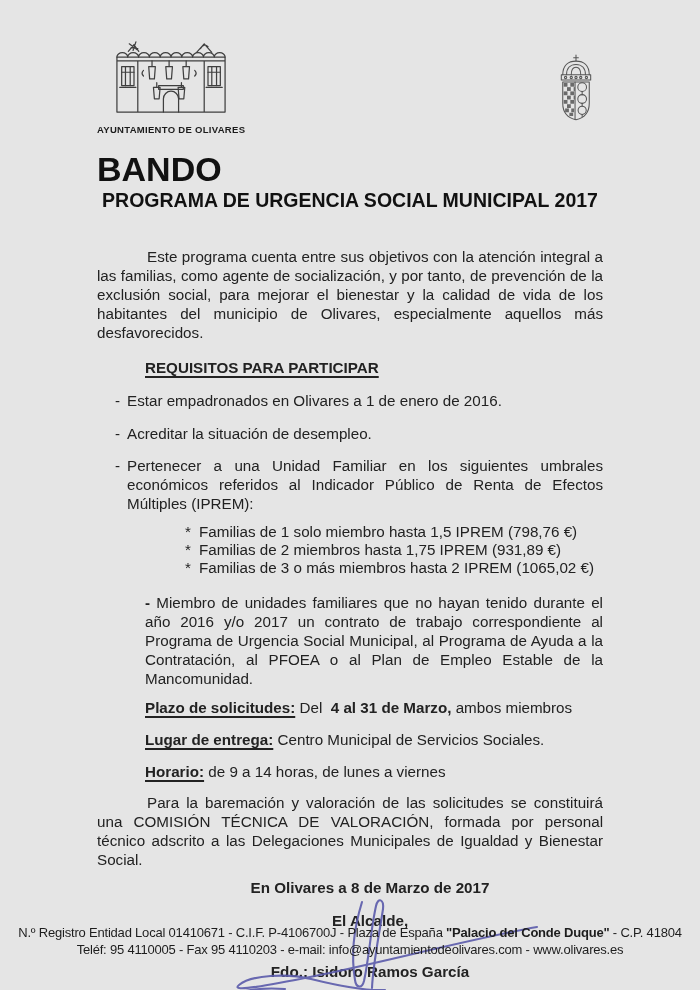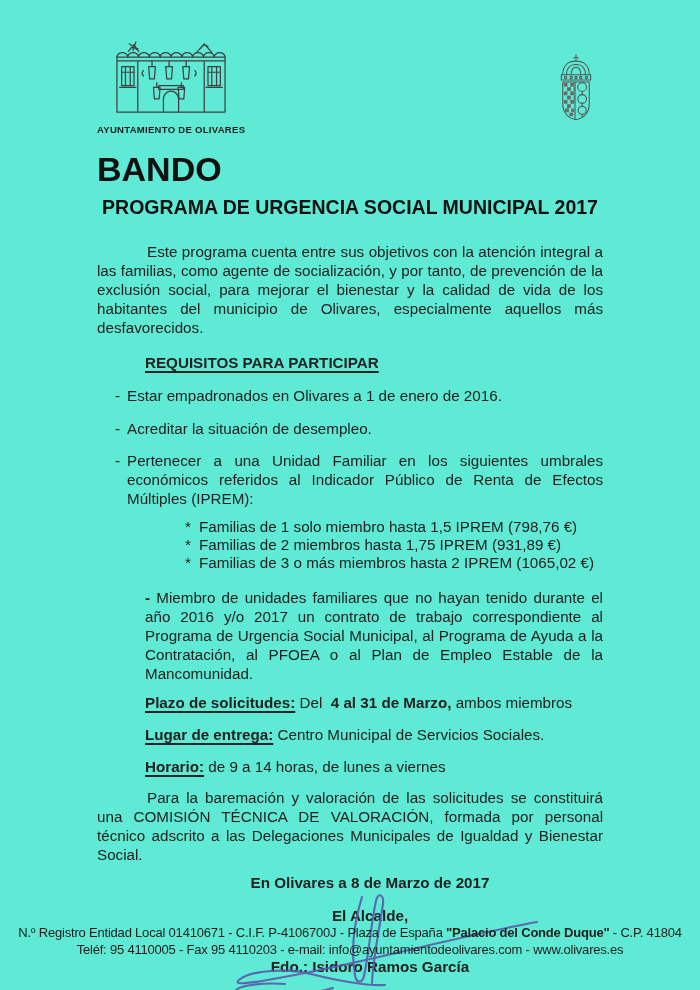--- a/index.html
+++ b/index.html
@@ -1,34 +1,34 @@
 <!DOCTYPE html>
 <html><head>
 <meta charset="utf-8">
 <style>
   * { margin:0; padding:0; box-sizing:border-box; }
   html,body { background:#888; }
   .page {
-    width:700px; height:990px; margin:0 auto; background:#5eead4;
+    width:700px; height:990px; margin:0 auto; background:#e5e5e5;
     position:relative; overflow:hidden;
     font-family:"Liberation Sans", sans-serif;
     color:#222; font-size:15.2px; line-height:19px;
     padding:0 97px;
   }
   
   .header { padding-top:40px; display:flex; justify-content:space-between; align-items:flex-start; }
   .logo-block { text-align:center; }
   .logo-caption { font-size:9.5px; font-weight:bold; letter-spacing:.3px; margin-top:2px; color:#1c1c1c; }
   
   .title { margin-top:12px; text-align:left; font-weight:bold; font-size:34px; line-height:36px; color:#111; }
-  .subtitle { margin-top:10px; text-align:center; font-weight:bold; font-size:19.5px; line-height:21px; color:#111; }
+  .subtitle { margin-top:3px; text-align:center; font-weight:bold; font-size:19.5px; line-height:21px; color:#111; }
   
   .p-justify { text-align:justify; }
   .indent { text-indent:50px; }
-  .intro { margin-top:24px; }
+  .intro { margin-top:36px; }
   .req-heading { margin-top:16px; margin-left:48px; font-weight:bold;
     text-decoration:underline; text-underline-offset:3px; text-decoration-thickness:1.5px; }
   .bullet { display:flex; }
   .bullet .dash { width:30px; padding-left:18px; flex:none; }
   .bullet .btxt { flex:1; text-align:justify; } .mt14 { margin-top:14px; } .mt13 { margin-top:13px; } .mt10 { margin-top:10px; }
   .iprem { margin-top:10px; margin-left:88px; line-height:18px; }
   .iprem .row { display:flex; }
   .iprem .star { width:14px; flex:none; }
   .member-note { margin-top:16px; margin-left:48px; text-align:justify; }
   .detail-line { margin-left:48px; }

